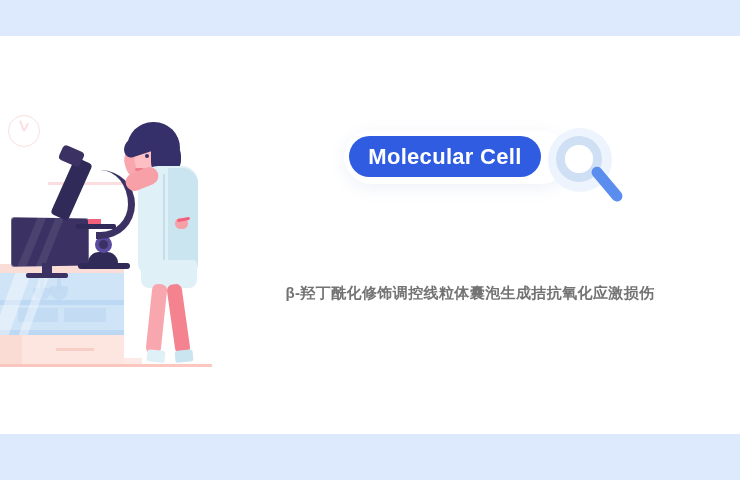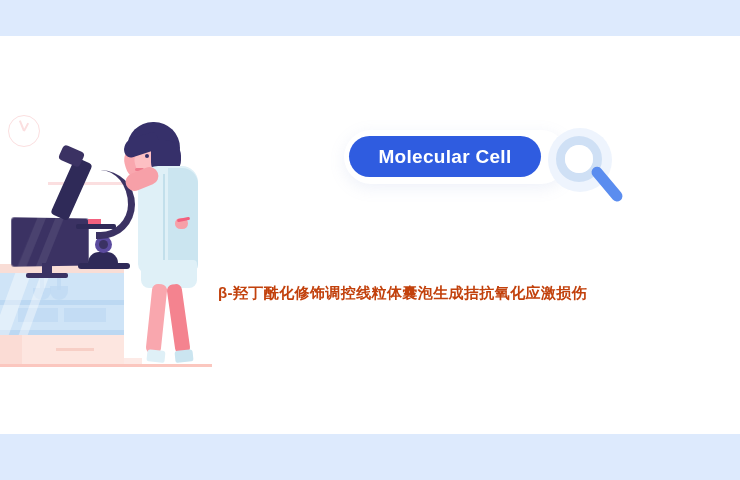--- a/index.html
+++ b/index.html
@@ -83,34 +83,34 @@
   .leg-l{position:absolute;left:44px;top:162px;width:15px;height:70px;background:#f9a7ae;border-radius:6px;transform:rotate(6deg);}
   .leg-r{position:absolute;left:66px;top:162px;width:15px;height:70px;background:#f4838f;border-radius:6px;transform:rotate(-8deg);}
   .shoe-l{position:absolute;left:42px;top:228px;width:18px;height:12px;background:#dff0f7;border-radius:3px 3px 2px 2px;transform:rotate(6deg);}
   .shoe-r{position:absolute;left:70px;top:228px;width:18px;height:12px;background:#cbe5f0;border-radius:3px 3px 2px 2px;transform:rotate(-6deg);}
 
   
   .badge-card{position:absolute;left:344px;top:130px;width:224px;height:54px;background:#ffffff;border-radius:27px;
      box-shadow:0 4px 16px rgba(120,150,210,.13);}
   .badge-pill{position:absolute;left:349px;top:136px;width:192px;height:41px;background:#2f5ce0;border-radius:21px;
      display:flex;align-items:center;justify-content:center;}
-  .badge-pill span{color:#ffffff;font-size:19px;font-weight:bold;letter-spacing:.3px;text-align:right;}
+  .badge-pill span{color:#ffffff;font-size:22px;font-weight:bold;letter-spacing:.3px;text-align:right;}
 
   
   .mag{position:absolute;left:546px;top:126px;width:80px;height:76px;}
   .mag-halo{position:absolute;left:2px;top:2px;width:64px;height:64px;border-radius:50%;background:#eef4fd;}
   .mag-ring{position:absolute;left:10px;top:10px;width:46px;height:46px;border-radius:50%;border:9px solid #cfe0f5;box-sizing:border-box;}
   .mag-ring-in{position:absolute;left:19px;top:19px;width:28px;height:28px;border-radius:50%;background:#ffffff;}
   .mag-handle{position:absolute;left:42px;top:42px;width:11px;height:42px;background:#5b8def;border-radius:6px;
      transform-origin:top center;transform:rotate(-40deg);}
 
   
   .title{position:absolute;left:218px;top:208px;width:504px;color:#3866e8;font-size:49px;font-weight:bold;
      letter-spacing:2px;line-height:56px;white-space:nowrap;}
-  .subtitle{position:absolute;left:218px;top:284px;width:504px;color:#c2410c;
+  .subtitle{position:absolute;left:218px;top:284px;width:504px;text-align:center;color:#737373;
      font-size:15px;font-weight:bold;letter-spacing:.4px;white-space:nowrap;}
 </style>
 </head>
 <body>
 
 <div class="banner">
 
   <div class="band band-top"></div>
   <div class="band band-bottom"></div>
 

